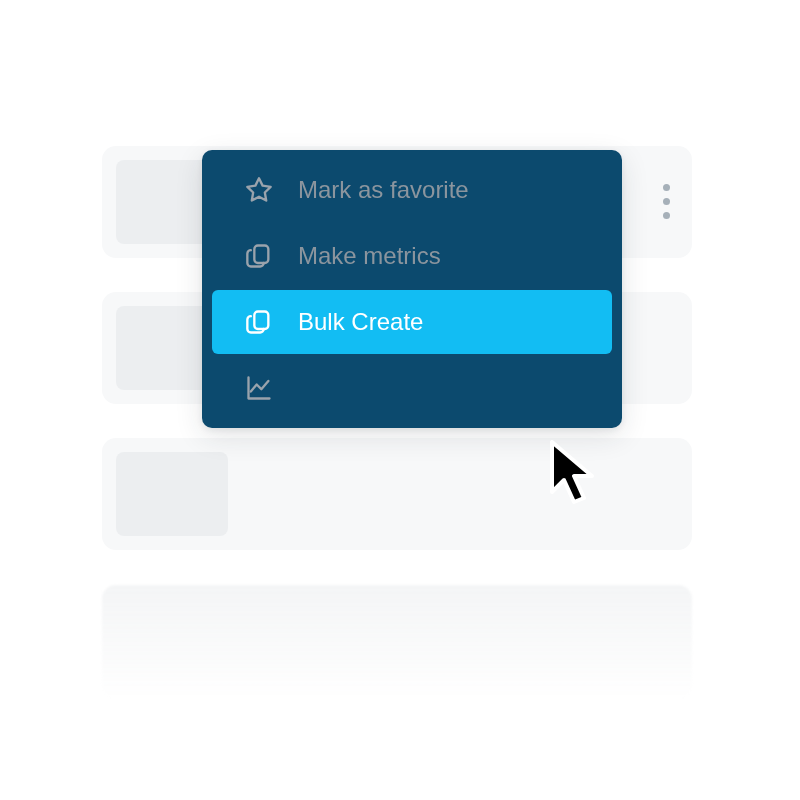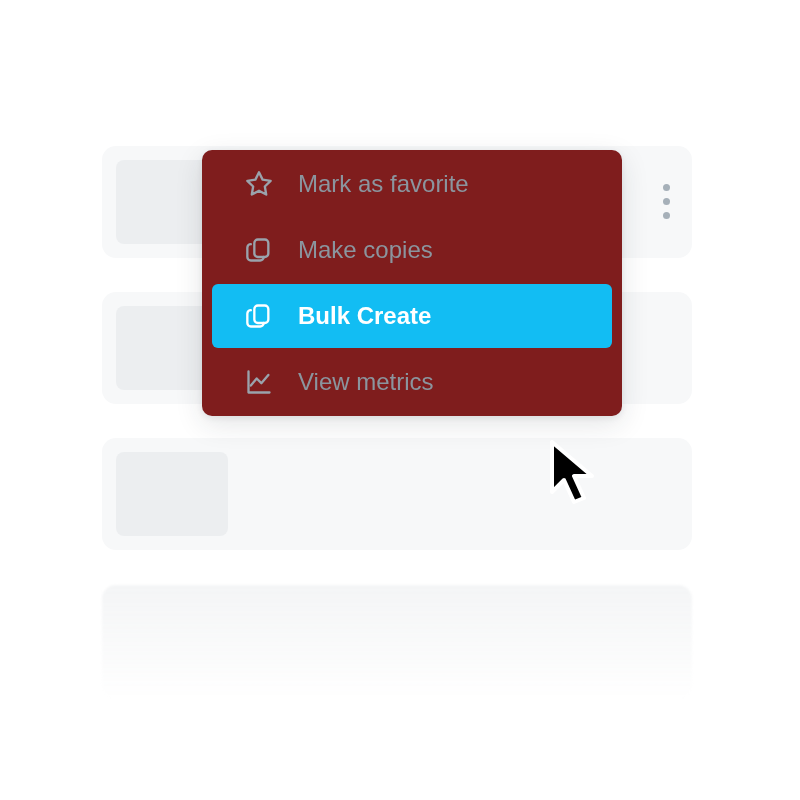--- a/index.html
+++ b/index.html
@@ -60,42 +60,42 @@
     transform: scaleY(0.95);
     filter: blur(1px);
   }
 
   
   .menu {
     position: absolute;
     left: 202px;
     top: 150px;
     width: 420px;
-    background: #7f1d1d;
+    background: #0c4a6e;
     border-radius: 10px;
     box-shadow: 0 8px 28px rgba(30,40,50,0.12), 0 2px 6px rgba(30,40,50,0.08);
-    padding: 0 0;
+    padding: 6px 0;
   }
   .menu-item {
     display: flex;
     align-items: center;
     height: 64px;
     padding: 0 32px;
     gap: 24px;
     color: #8b959e;
     font-size: 24px;
     font-weight: 500;
     border-radius: 6px;
     margin: 2px 10px;
     white-space: nowrap;
   }
   .menu-item.active {
     background: #12bdf3; 
     color: #ffffff;
-    font-weight: 700;
+    font-weight: 400;
   }
   .menu-item .icon-slot {
     width: 30px;
     height: 30px;
     display: flex;
     align-items: center;
     justify-content: center;
     flex: 0 0 30px;
   }
   .menu-item svg { display: block; }
@@ -145,41 +145,40 @@
   </div>
 
 
   <div class="menu-item">
     <span class="icon-slot">
       <svg width="28" height="28" viewBox="0 0 24 24" fill="none" stroke-width="2" stroke-linecap="round" stroke-linejoin="round">
         <rect x="8" y="3" width="12" height="15" rx="3"></rect>
         <path d="M5 7 a3 3 0 0 0 -3 3 v8 a3 3 0 0 0 3 3 h8 a3 3 0 0 0 3 -3"></path>
       </svg>
     </span>
-    <span class="label">Make copies</span>
+    <span class="label">Make metrics</span>
   </div>
 
   <div class="menu-item active">
     <span class="icon-slot">
       <svg width="28" height="28" viewBox="0 0 24 24" fill="none" stroke-width="2" stroke-linecap="round" stroke-linejoin="round">
         <rect x="8" y="3" width="12" height="15" rx="3"></rect>
         <path d="M5 7 a3 3 0 0 0 -3 3 v8 a3 3 0 0 0 3 3 h8 a3 3 0 0 0 3 -3"></path>
       </svg>
     </span>
     <span class="label">Bulk Create</span>
   </div>
 
   <div class="menu-item">
     <span class="icon-slot">
       <svg width="28" height="28" viewBox="0 0 24 24" fill="none" stroke-width="2" stroke-linecap="round" stroke-linejoin="round">
         <polyline points="3 3 3 21 21 21"></polyline>
         <polyline points="5 15 10 9 14 13 20 6"></polyline>
       </svg>
     </span>
-    <span class="label">View metrics</span>
   </div>
 
 </div>
 
 <div class="cursor">
   <svg width="56" height="68" viewBox="0 0 56 68">
     <polygon points="4,2 4,52 16,40 26,62 36,58 26,36 44,36" fill="#000000" stroke="#ffffff" stroke-width="4" stroke-linejoin="round"></polygon>
   </svg>
 </div>
 

